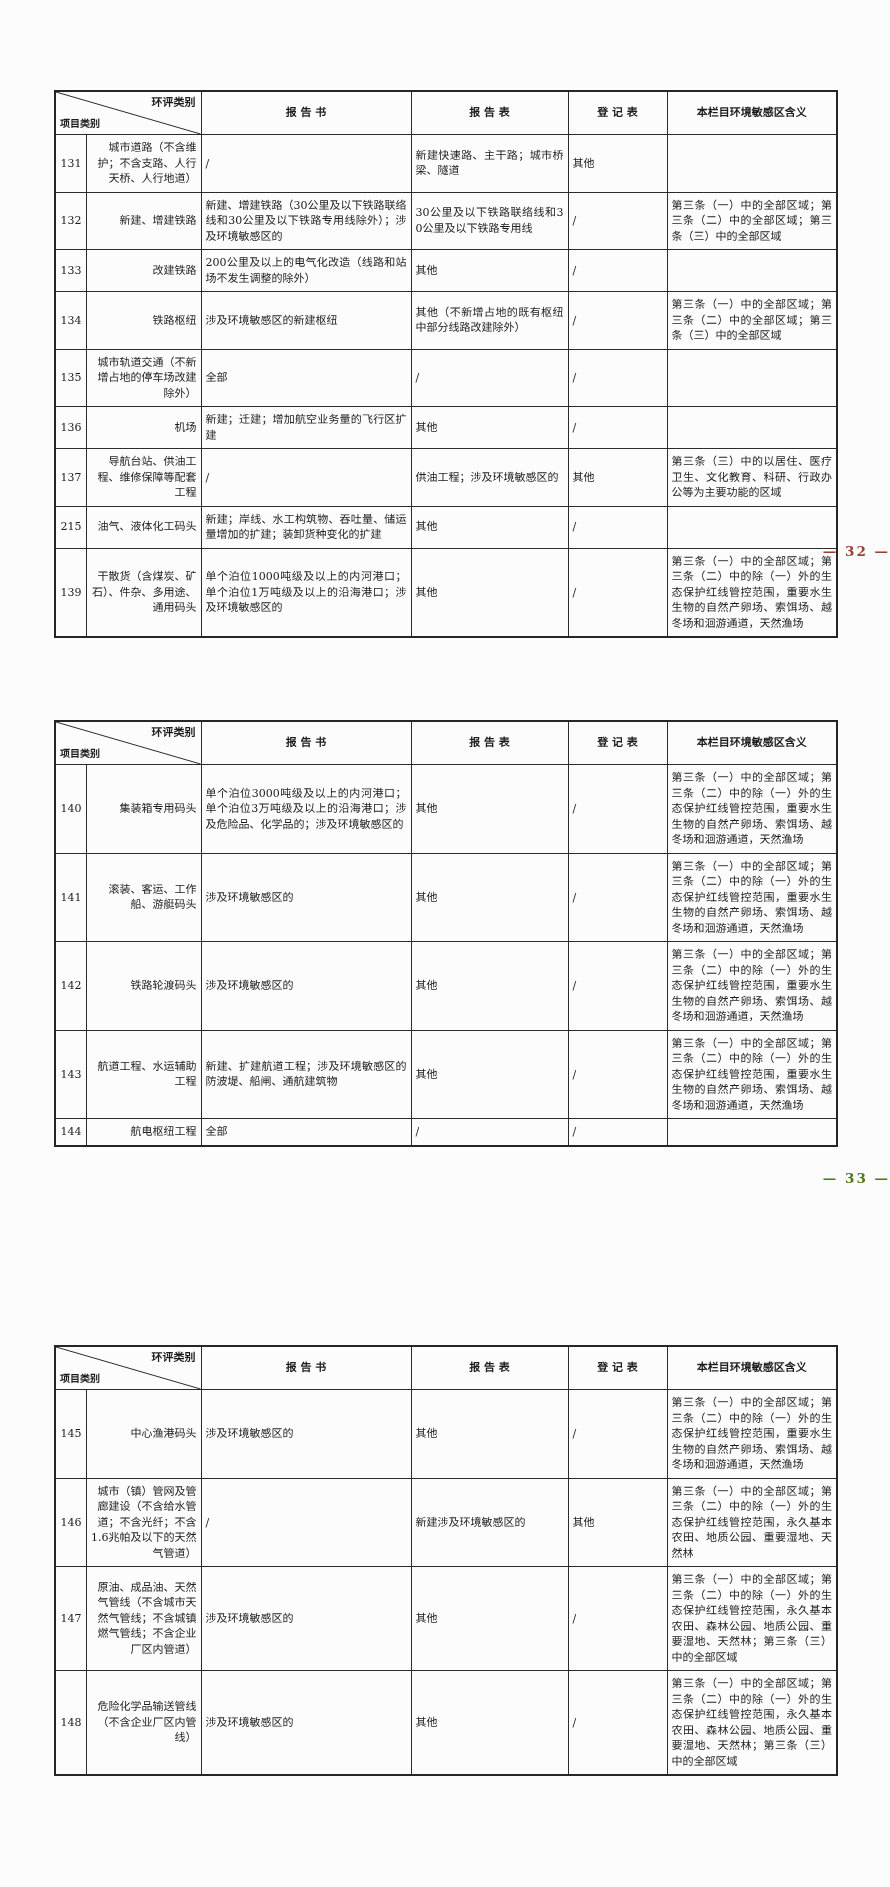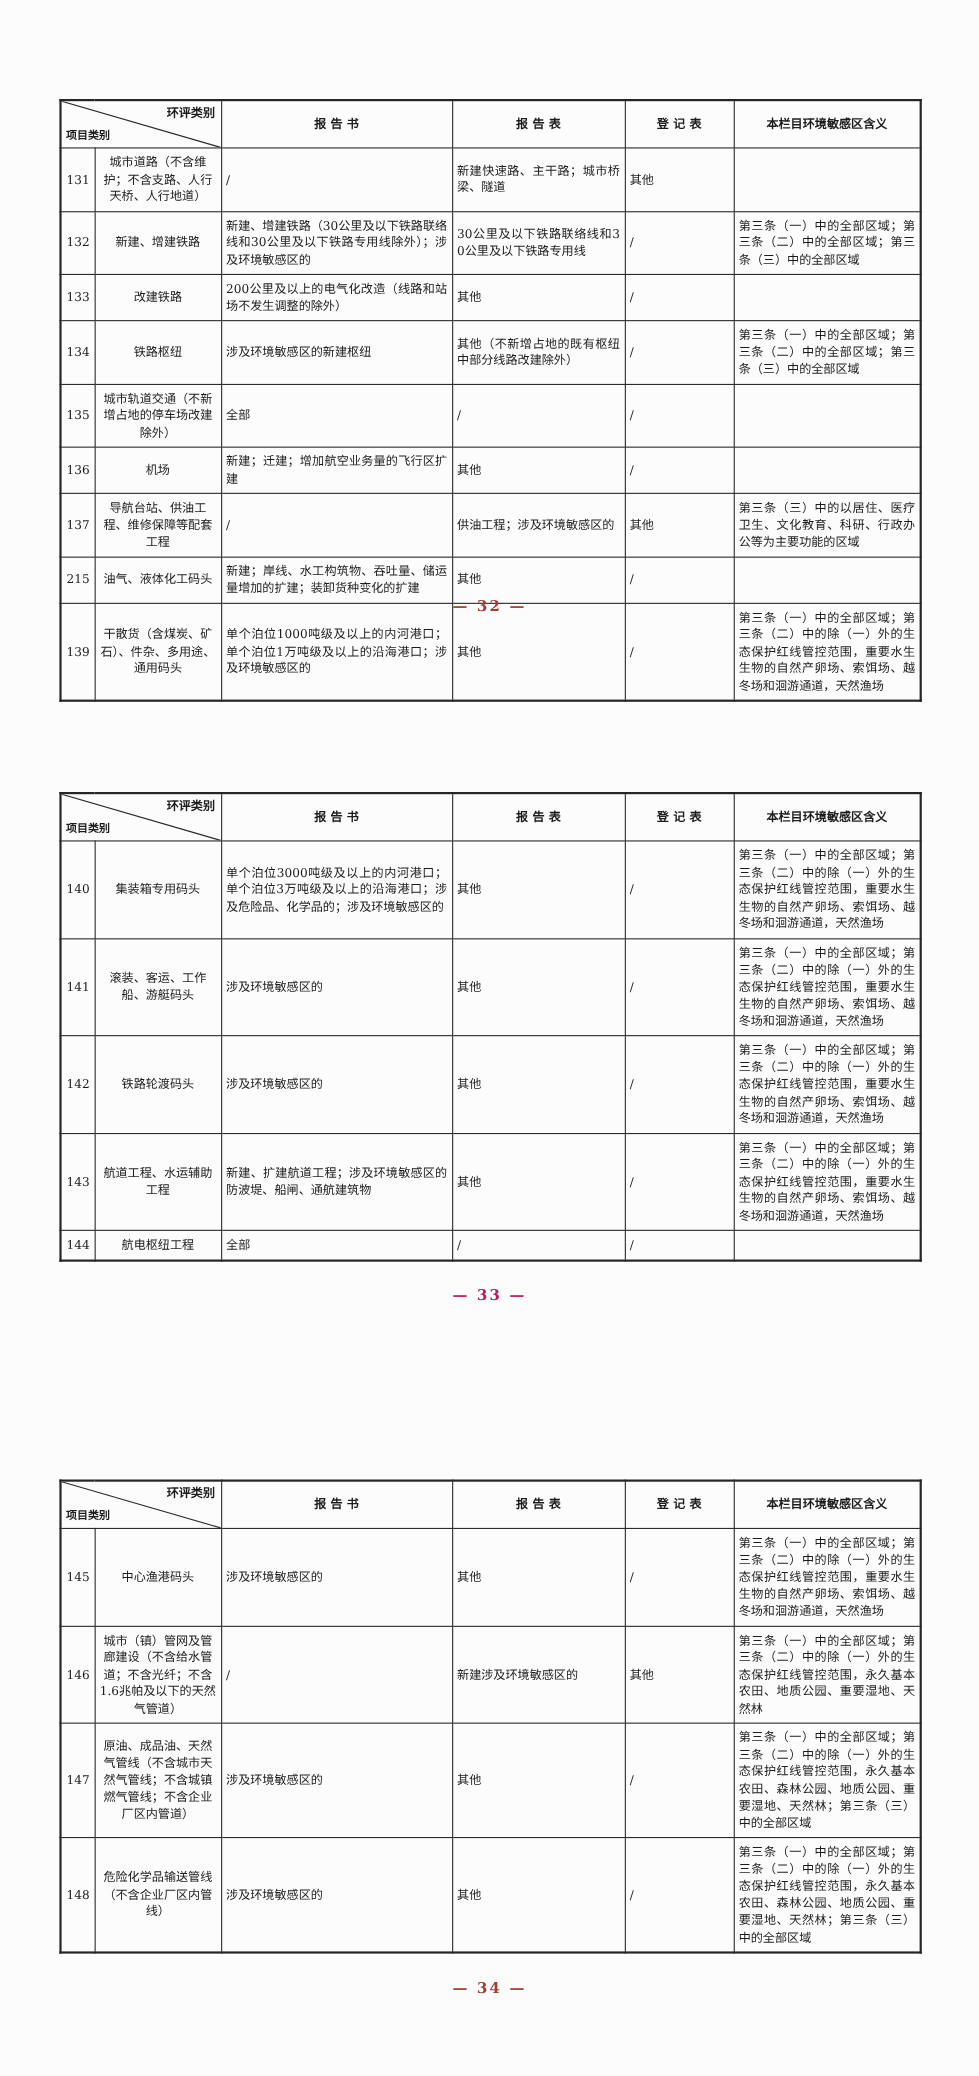--- a/index.html
+++ b/index.html
@@ -33,35 +33,35 @@
     word-break:break-all;
     overflow-wrap:anywhere;
   }
   table.eia thead th{
     font-weight:bold;
     text-align:center;
     height:38px;
     padding:2px;
   }
   td.c-no{text-align:right;padding:5px 1px;}
-  td.c-cat{text-align:center;padding:5px 4px;}
+  td.c-cat{text-align:right;padding:5px 4px;}
   td.c-book,td.c-rtable,td.c-reg,td.c-meaning{text-align:left;}
   td.c-book,td.c-rtable,td.c-meaning{text-align:justify;}
   
   th.diag{position:relative;padding:0;}
   th.diag svg{position:absolute;inset:0;width:100%;height:100%;}
   th.diag .lbl-top{
     position:absolute;top:3px;right:5px;font-size:11px;font-weight:bold;
   }
   th.diag .lbl-bottom{
     position:absolute;bottom:3px;left:4px;font-size:10px;font-weight:bold;
   }
   .page-num{
     position:absolute;left:0;width:100%;
-    text-align:center;
+    text-align:right;
     font-size:13.5px;
     letter-spacing:2px;
     font-weight:bold;
   }
 </style>
 </head>
 <body>
 
 <div class="sheet" style="background: rgb(252, 252, 252);">
 
@@ -230,21 +230,21 @@
             <td class="c-no">144</td>
             <td class="c-cat">航电枢纽工程</td>
             <td class="c-book">全部</td>
             <td class="c-rtable">/</td>
             <td class="c-reg">/</td>
             <td class="c-meaning"></td>
           </tr>
         </tbody>
     </table>
   </div>
-  <div class="page-num" style="top: 1170px; color: #be185d;">— 33 —</div>
+  <div class="page-num" style="top: 1170px; color: #4d7c0f;">— 33 —</div>
 
   <div class="tbl-wrap" style="top:1345px;">
     <table class="eia">
       <colgroup>
         <col style="width:31px">
           <col style="width:115px">
           <col style="width:210px">
         <col style="width:157px">
           <col style="width:99px">
           <col style="width:170px">
@@ -293,15 +293,14 @@
             <td class="c-no">148</td>
             <td class="c-cat">危险化学品输送管线（不含企业厂区内管线）</td>
             <td class="c-book">涉及环境敏感区的</td>
             <td class="c-rtable">其他</td>
             <td class="c-reg">/</td>
             <td class="c-meaning">第三条（一）中的全部区域；第三条（二）中的除（一）外的生态保护红线管控范围，永久基本农田、森林公园、地质公园、重要湿地、天然林；第三条（三）中的全部区域</td>
           </tr>
         </tbody>
     </table>
   </div>
-  <div class="page-num" style="top: 1800px; color: rgb(158, 64, 48);">— 34 —</div>
 
 </div>
 
 </body></html>

